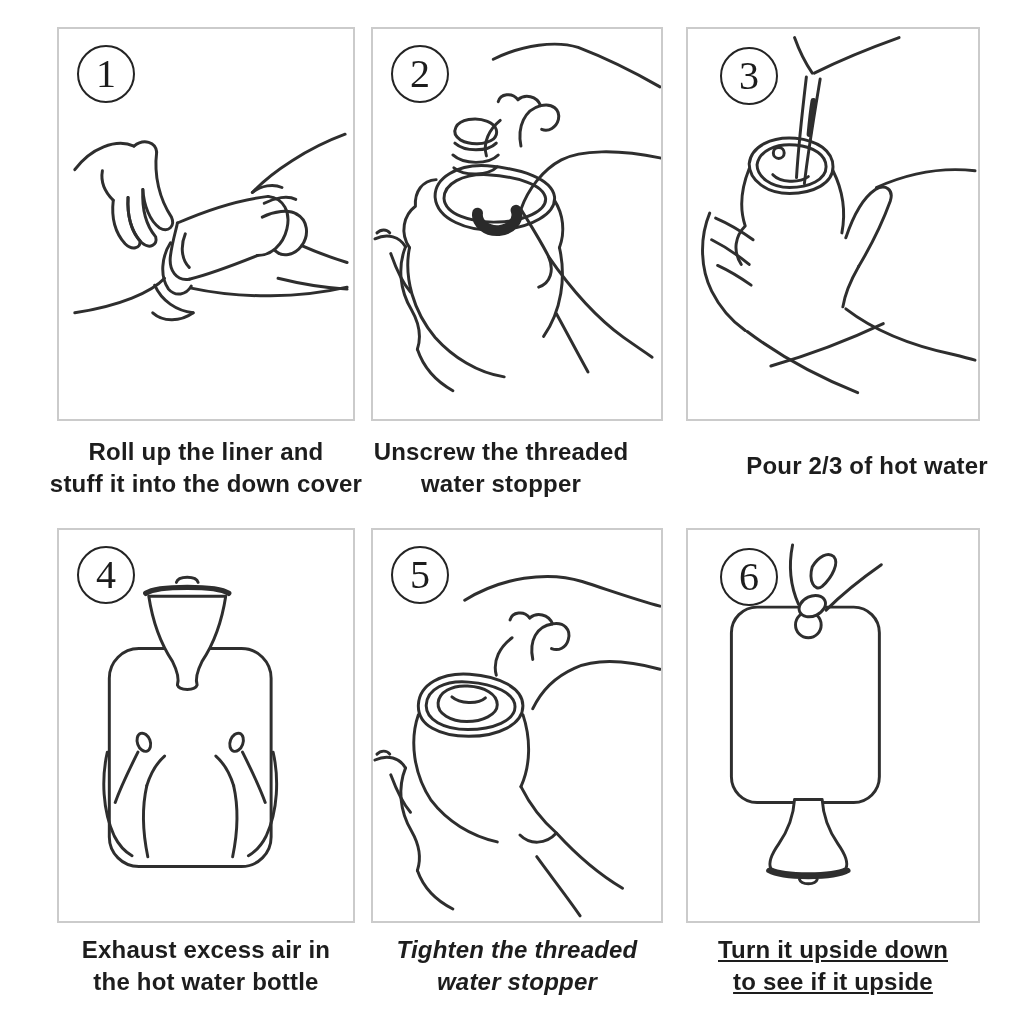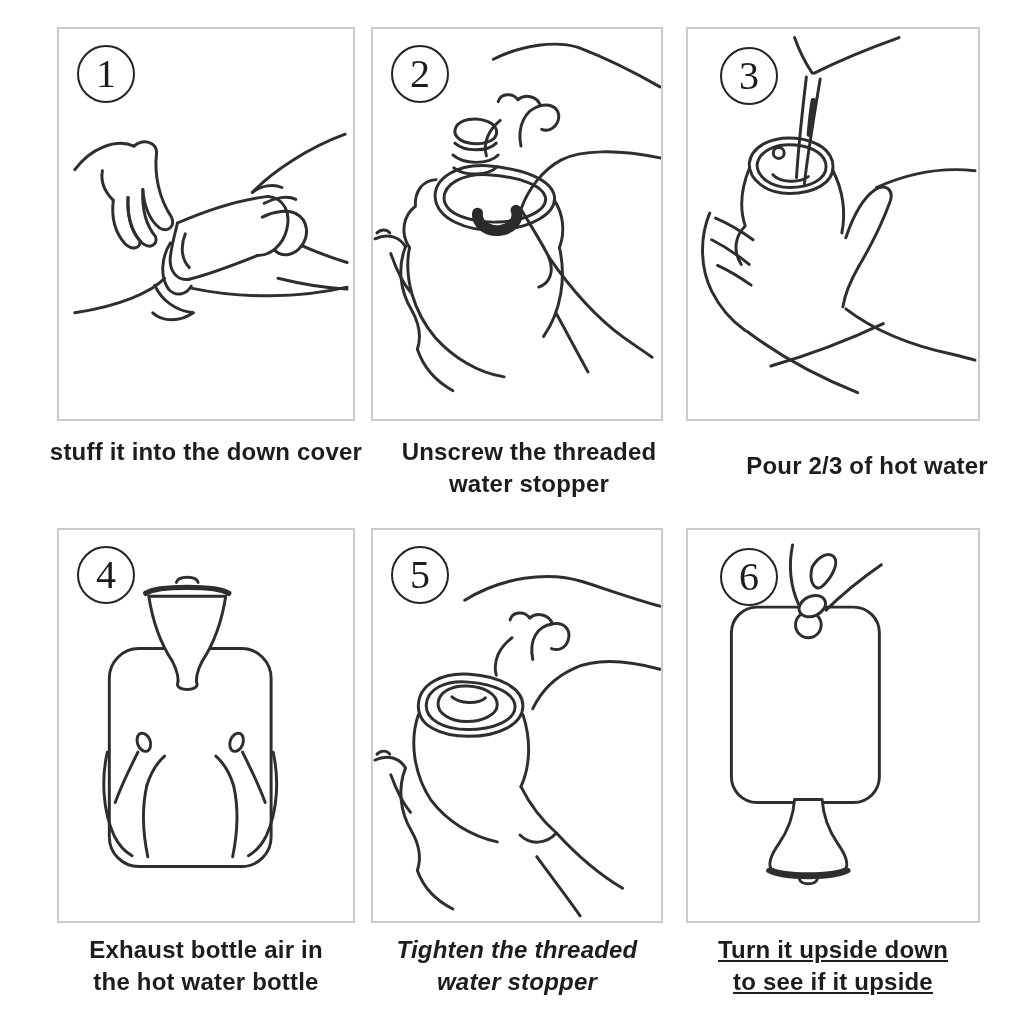--- a/index.html
+++ b/index.html
@@ -24,21 +24,21 @@
     font-size:24px;font-weight:600;line-height:32px;letter-spacing:0.2px;
   }
   
   #p1{left:57px;top:27px;width:298px;height:394px;}
   #p2{left:371px;top:27px;width:292px;height:394px;}
   #p3{left:686px;top:27px;width:294px;height:394px;}
   #p4{left:57px;top:528px;width:298px;height:395px;}
   #p5{left:371px;top:528px;width:292px;height:395px;}
   #p6{left:686px;top:528px;width:294px;height:395px;}
   #c1{left:27px;top:436px;width:358px;}
-  #c2{left:360px;top:436px;width:338px;}
+  #c2{left:332px;top:436px;width:338px;}
   #c3{left:696px;top:450px;width:342px;}
   #c4{left:27px;top:934px;width:358px;}
   #c5{left:348px;top:934px;width:338px;font-style:italic;}
   #c6{left:662px;top:934px;width:342px;text-decoration:underline;}
   .ln{stroke:#2e2e2e;stroke-width:3;fill:none;stroke-linecap:round;stroke-linejoin:round;}
   .lnw{stroke:#2e2e2e;stroke-width:3;fill:#ffffff;stroke-linecap:round;stroke-linejoin:round;}
   .thick{stroke:#2e2e2e;stroke-width:5.5;fill:none;stroke-linecap:round;}
   .hole{stroke:#2a2a2a;stroke-width:11;fill:none;stroke-linecap:round;}
 </style>
 </head>
@@ -200,31 +200,32 @@
       <path class="lnw" d="M108,272 C107,288 101,304 92,317 C85,327 81,336 84,342 C98,349 146,349 160,342 C163,336 159,327 152,317 C143,304 137,288 136,272 Z"></path>
       <path class="thick" d="M82,344 C96,352 148,352 162,344"></path>
       <path class="ln" d="M113,353 C115,359 129,359 131,353"></path>
     </svg>
     <div class="numcircle num-inset">
         <span>6</span>
       </div>
   </div>
 
   <div class="caption" id="c1">
+    <div>Roll up the liner and</div>
     <div>stuff it into the down cover</div>
   </div>
   <div class="caption" id="c2">
     <div>Unscrew the threaded</div>
     <div>water stopper</div>
   </div>
   <div class="caption" id="c3">
     <div>Pour 2/3 of hot water</div>
   </div>
   <div class="caption" id="c4">
-    <div>Exhaust bottle air in</div>
+    <div>Exhaust excess air in</div>
     <div>the hot water bottle</div>
   </div>
   <div class="caption" id="c5">
     <div>Tighten the threaded</div>
     <div>water stopper</div>
   </div>
   <div class="caption" id="c6">
     <div>Turn it upside down</div>
     <div>to see if it upside</div>
   </div>

